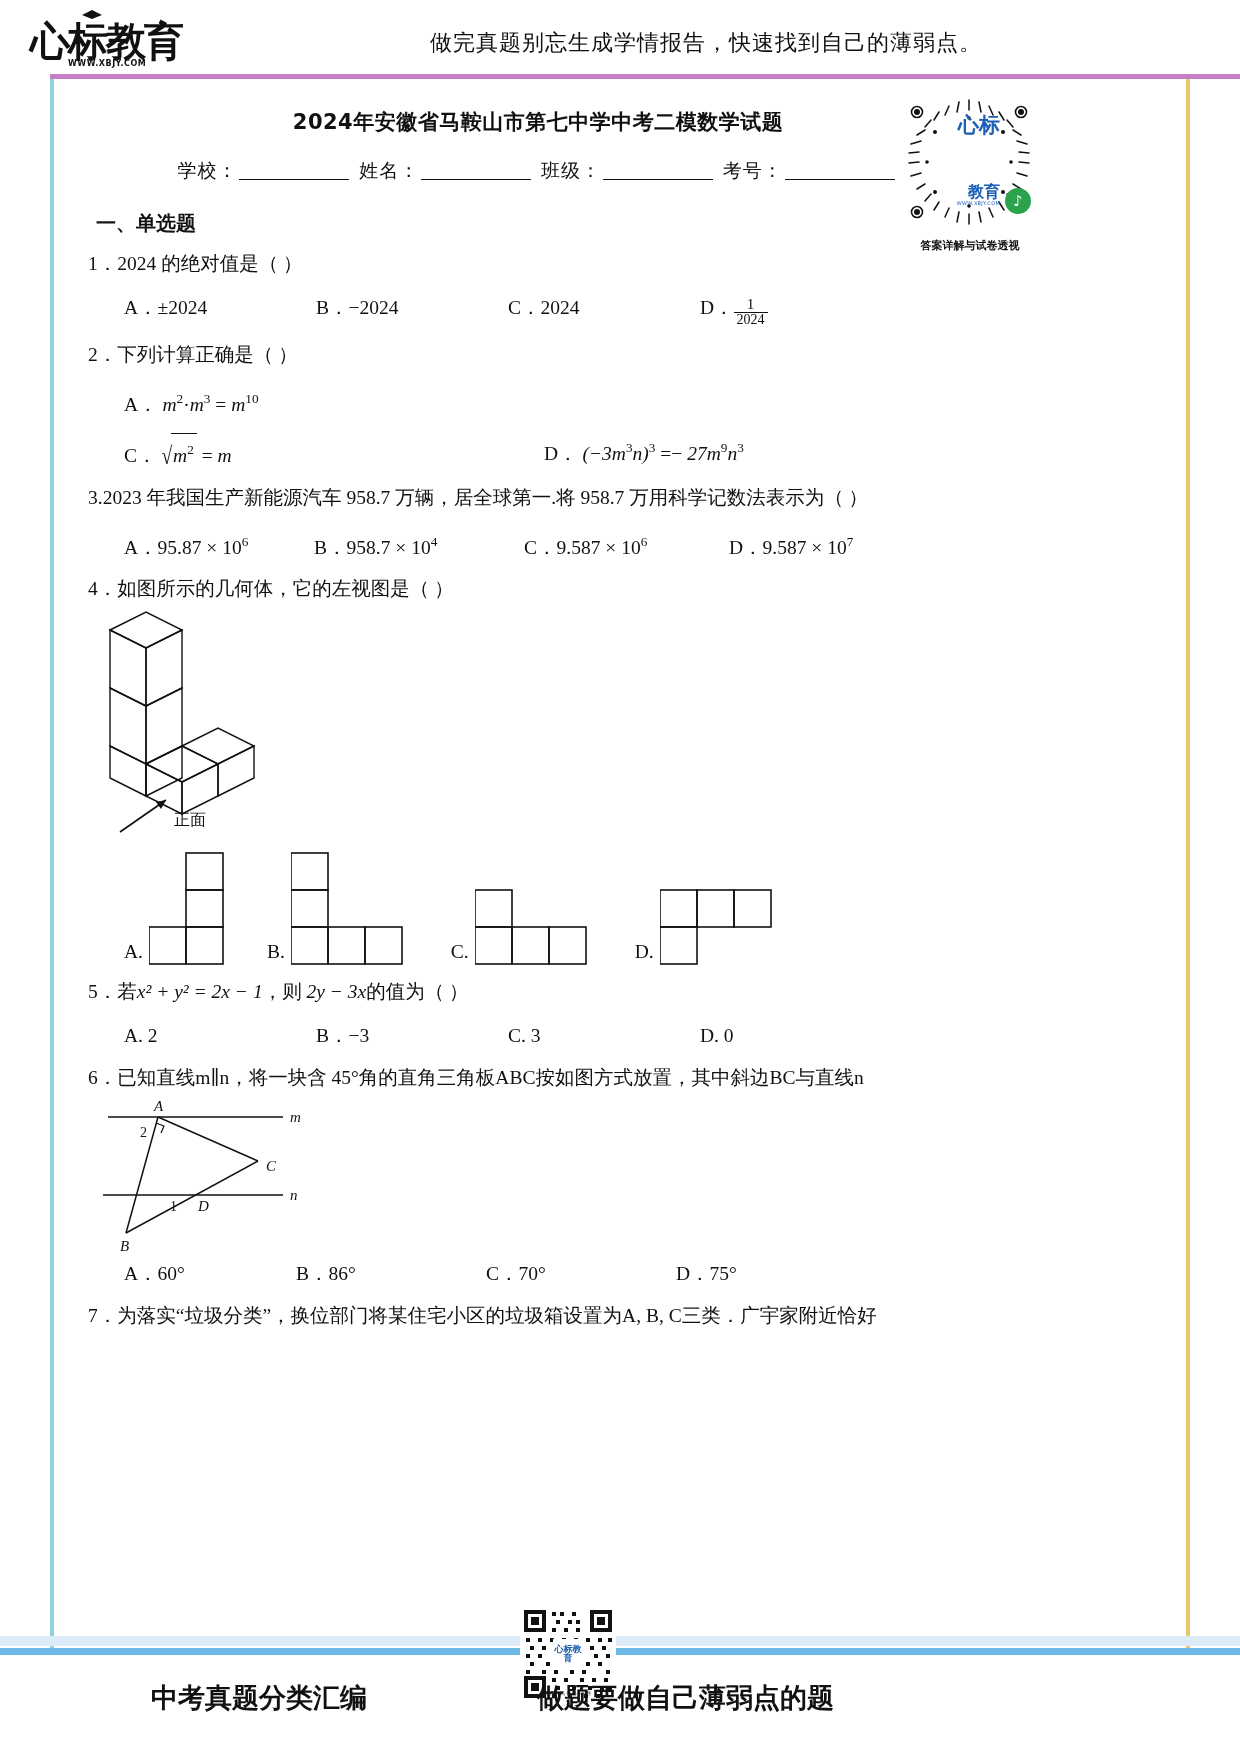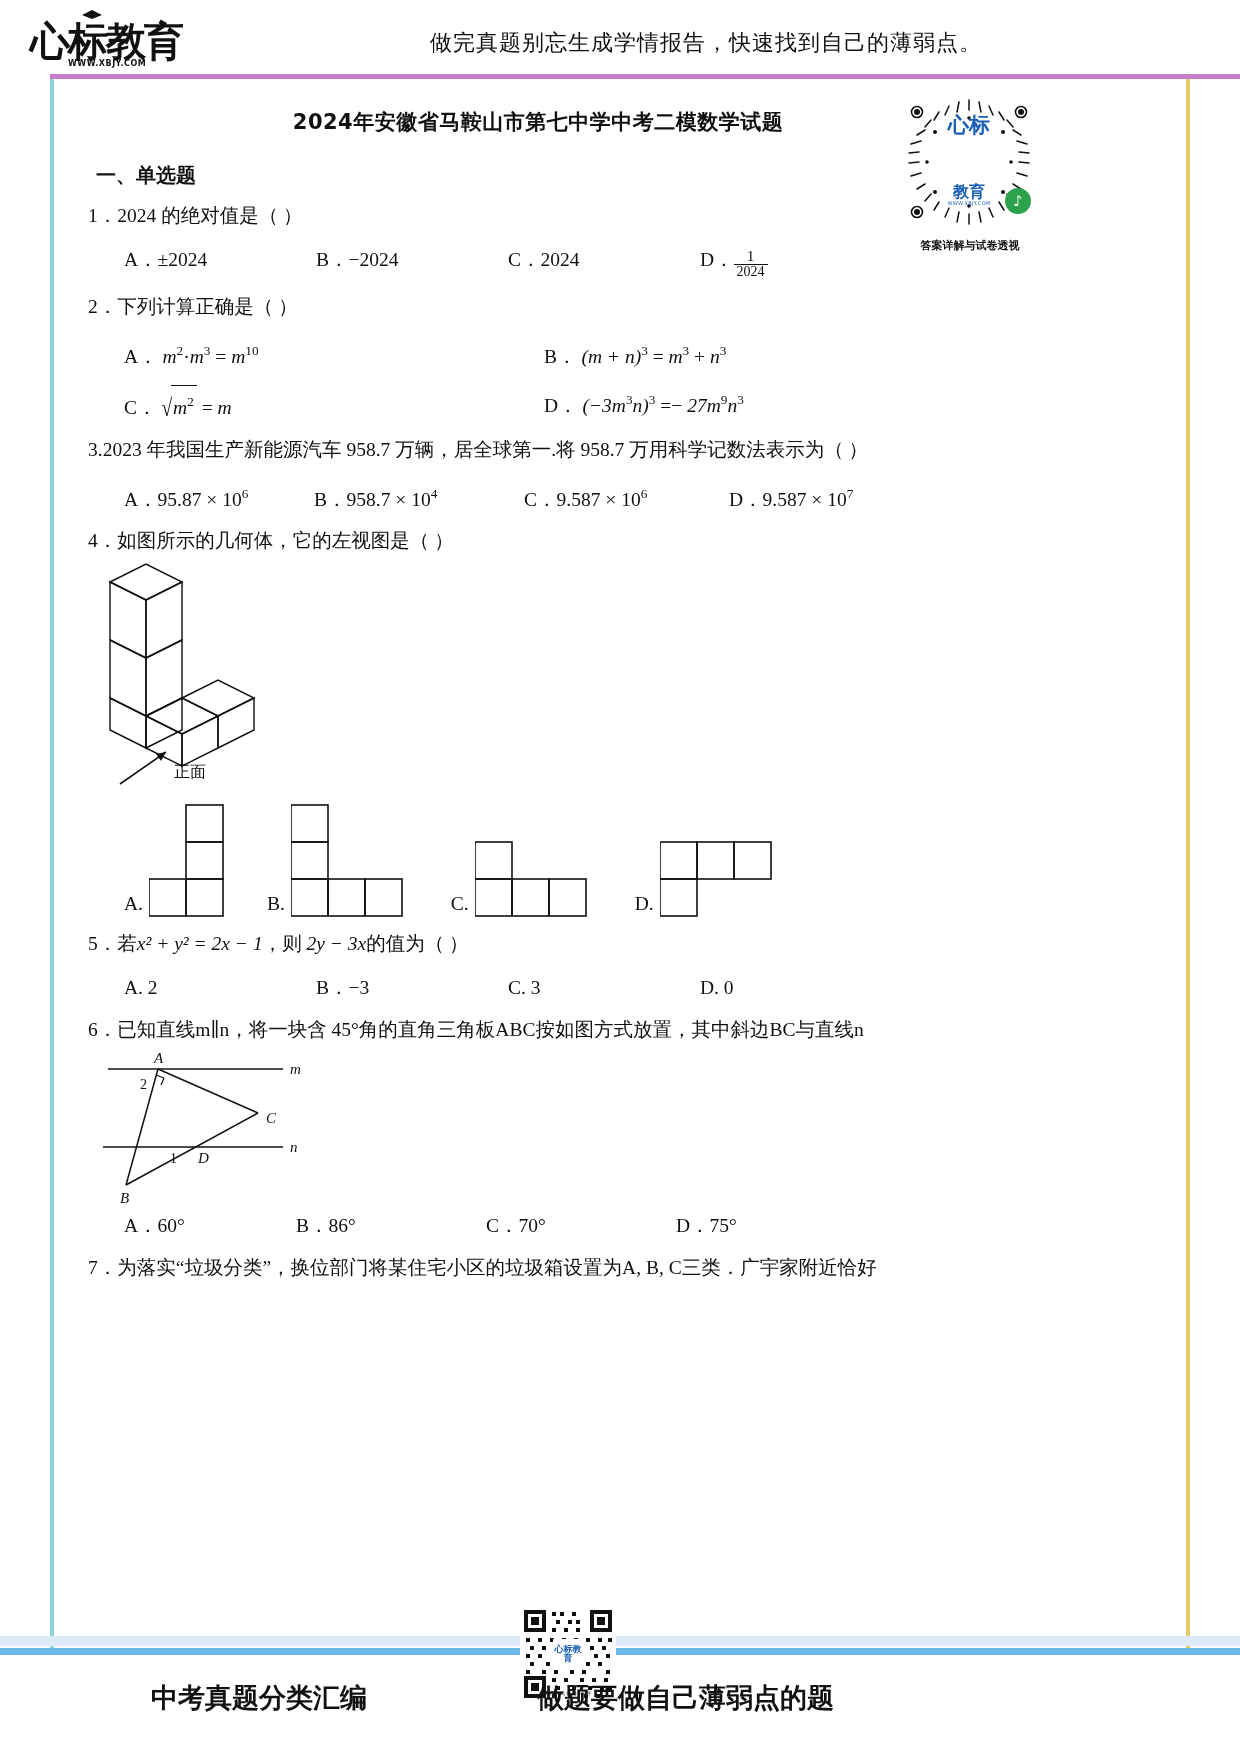--- a/index.html
+++ b/index.html
@@ -70,21 +70,21 @@
   
   .qr-wrap{
     position:absolute;left:900px;top:98px;width:140px;height:170px;
   }
   .qr-box{
     position:absolute;left:5px;top:0;width:128px;height:128px;
   }
   .qr-dots{position:absolute;left:0;top:0;width:128px;height:128px;}
   .qr-center{
     position:absolute;left:33px;top:30px;width:62px;height:64px;
-    display:flex;flex-direction:column;align-items:center;justify-content:center;
+    display:flex;flex-direction:column;align-items:flex-end;justify-content:center;
     font-family:"DejaVu Sans","Liberation Sans",sans-serif;
   }
   .qr-center .c1{font-size:21px;font-weight:bold;color:#1a5fb4;line-height:20px;}
   .qr-center .c2{font-size:16px;font-weight:bold;color:#1a5fb4;line-height:17px;margin-top:48px;}
   .qr-center .c3{font-size:5px;color:#1a5fb4;letter-spacing:.3px;}
   .qr-badge{
     position:absolute;right:2px;bottom:12px;width:26px;height:26px;border-radius:50%;
     background:#2ca24c;color:#fff;font-size:15px;
     display:flex;align-items:center;justify-content:center;
     font-family:"DejaVu Sans",sans-serif;
@@ -234,44 +234,44 @@
     </div>
     <div class="qr-badge">♪</div>
   </div>
   <div class="qr-caption">答案详解与试卷透视</div>
 </div>
 
 <div class="content">
 
   <h1 class="exam-title">2024年安徽省马鞍山市第七中学中考二模数学试题</h1>
 
+  <div class="id-line">
+    <span>学校：</span><span class="blank"></span>
+    <span>姓名：</span><span class="blank"></span>
+    <span>班级：</span><span class="blank"></span>
+    <span>考号：</span><span class="blank"></span>
+  </div>
 
   <div class="sect-head">一、单选题</div>
 
   <div class="q">1．2024 的绝对值是（  ）</div>
   <div class="opts w1">
     <span class="opt"><span>A．</span><span>±2024</span></span>
     <span class="opt"><span>B．</span><span>−2024</span></span>
     <span class="opt"><span>C．</span><span>2024</span></span>
     <span class="opt"><span>D．</span><span class="frac"><span class="num">1</span><span class="den">2024</span></span></span>
   </div>
 
   <div class="q">2．下列计算正确是（  ）</div>
   <div class="opts w2">
     <span class="opt">
       <span>A．</span>
       <i>m</i><sup>2</sup><span>·</span><i>m</i><sup>3</sup>
       <span>=</span>
       <i>m</i><sup>10</sup>
-    </span>
-    <span class="opt">
-      <span>B．</span>
-      <i>(m + n)</i><sup>3</sup>
-      <span>= </span>
-      <i>m</i><sup>3</sup><span> + </span><i>n</i><sup>3</sup>
     </span>
   </div>
   <div class="opts w2">
     <span class="opt">
       <span>C．</span>
       <span class="radic">√</span><span class="sqrt"><i>m</i><sup>2</sup></span><span> = </span><i>m</i>
     </span>
     <span class="opt">
       <span>D．</span>
       <i>(−3m</i><sup>3</sup><i>n)</i><sup>3</sup><span> =− </span><i>27m</i><sup>9</sup><i>n</i><sup>3</sup>

